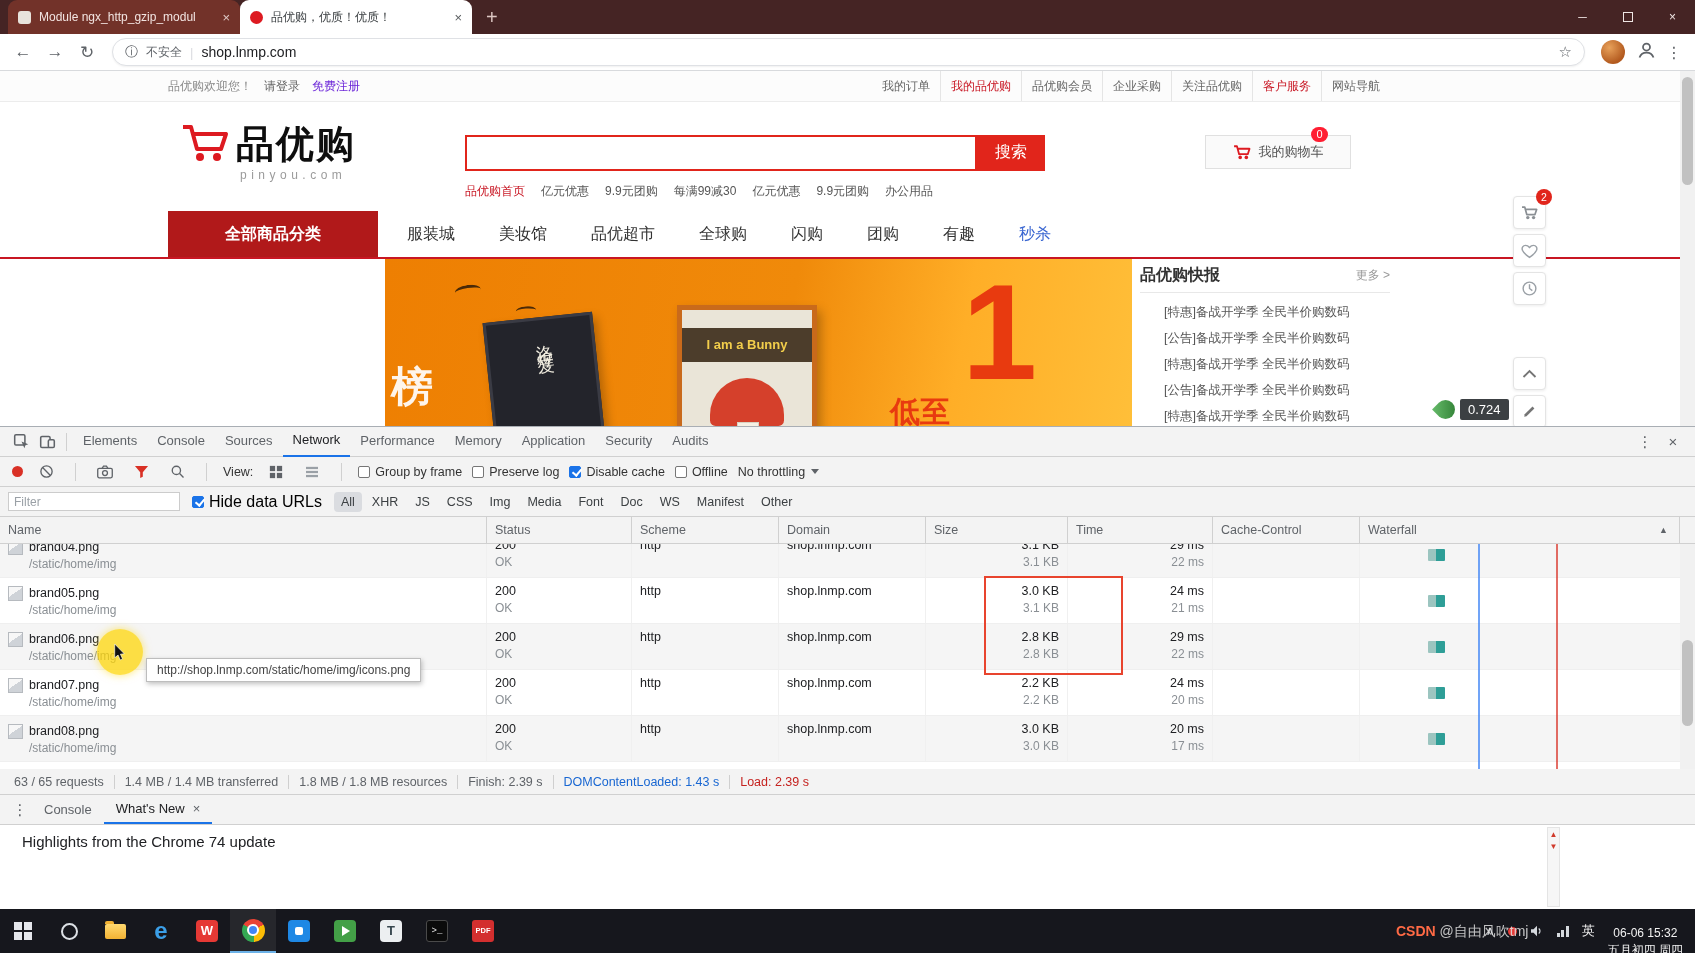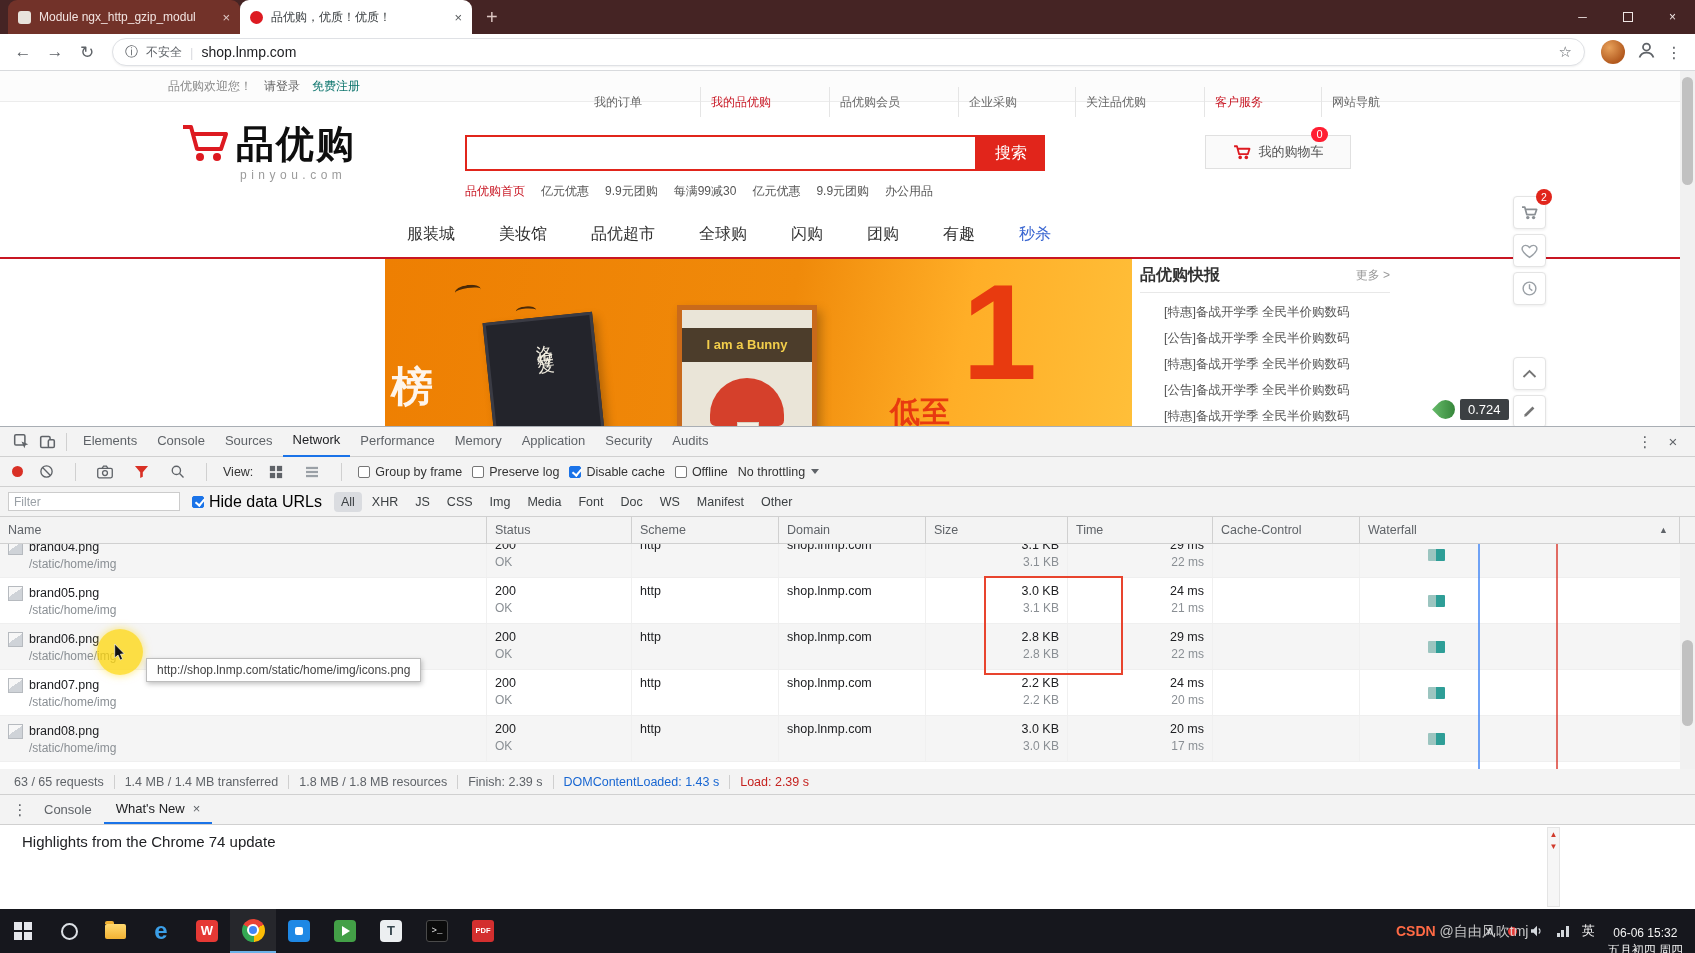--- a/index.html
+++ b/index.html
@@ -36,32 +36,32 @@
 
   
   .page { position:absolute; top:71px; left:0; width:1680px; height:355px; overflow:hidden; background:#fff; }
   .page-scroll { position:absolute; top:71px; right:0; width:15px; height:355px; background:#F1F1F1; }
   .page-scroll .thumb { position:absolute; top:6px; left:2px; width:11px; height:108px; background:#C1C1C1; border-radius:6px; }
 
   .s-topbar { position:absolute; top:0; left:0; width:1680px; height:31px; background:#FCFCFC; border-bottom:1px solid #ECECEC; font-size:12px; }
   .s-topbar-left { position:absolute; left:168px; top:0; line-height:30px; display:flex; gap:12px; }
   .welcome { color:#888; }
   .login { color:#666; }
-  .register { color:#0f766e; }
-  .s-topbar-right { position:absolute; right:290px; top:16px; line-height:30px; display:flex;gap:48px; }
+  .register { color:#6d28d9; }
+  .s-topbar-right { position:absolute; right:290px; top:0; line-height:30px; display:flex; }
   .tb-link { padding:0 10px; color:#666; }
   .tb-link + .tb-link { border-left:1px solid #E5E5E5; }
   .tb-link:nth-of-type(2), .tb-link:nth-of-type(6) { color:#C81623; }
 
   .logo-cart { position:absolute; left:180px; top:50px; }
   .logo-title { position:absolute; left:236px; top:48px; font-size:38px; font-weight:bold; color:#0E0E0E; letter-spacing:2px; }
   .logo-domain { position:absolute; left:240px; top:97px; font-size:12px; color:#9B9B9B; letter-spacing:4.5px; }
 
   .search-input { position:absolute; left:465px; top:64px; width:512px; height:36px; border:2px solid #E1251B; padding:0 10px; font-size:13px; outline:none; font-family:inherit; }
-  .search-btn { position:absolute; left:977px; top:64px; width:68px; height:36px; background:#E1251B; color:#fff; font-size:16px; text-align:center; line-height:36px; border:none; font-family:Liberation Serif, serif; }
+  .search-btn { position:absolute; left:977px; top:64px; width:68px; height:36px; background:#E1251B; color:#fff; font-size:16px; text-align:center; line-height:36px; border:none; font-family:Liberation Mono, monospace; }
   .hot-links { position:absolute; left:465px; top:112px; display:flex; gap:16px; font-size:12px; color:#555; }
   .hot-link:first-of-type { color:#C81623; }
 
   .cart-btn { position:absolute; left:1205px; top:64px; width:146px; height:34px; background:#FAFAFA; border:1px solid #E0E0E0; display:flex; align-items:center; justify-content:center; gap:8px; font-size:13px; color:#555; }
   .cart-badge0 { position:absolute; left:1311px; top:56px; min-width:17px; height:15px; background:#FF1E32; border-radius:8px; color:#fff; font-size:11px; line-height:15px; text-align:center; padding:0 3px; z-index:3; }
 
   .site-nav { position:absolute; left:0; top:140px; width:1680px; height:48px; border-bottom:2px solid #C81623; background:#fff; }
   .nav-all { position:absolute; left:168px; top:0; width:210px; height:46px; background:#B1191A; color:#fff; font-size:16px; font-weight:bold; text-align:center; line-height:46px; }
   .nav-items { position:absolute; left:385px; top:0; height:46px; display:flex; }
   .nav-item { padding:0 22px; line-height:46px; font-size:16px; color:#333; }
@@ -301,20 +301,21 @@
       <svg width="18" height="16" viewBox="0 0 50 44">
           <path d="M3 6h8l6 22h24l5-15H14" fill="none" stroke="#DD1A21" stroke-width="5" stroke-linejoin="round"></path>
           <circle cx="20" cy="37" r="5" fill="#DD1A21"></circle>
           <circle cx="37" cy="37" r="5" fill="#DD1A21"></circle>
         </svg>
       <span>我的购物车</span>
     </div>
     <span class="cart-badge0">0</span>
 
     <div class="site-nav">
+      <div class="nav-all">全部商品分类</div>
       <div class="nav-items">
 
       <span class="nav-item">服装城</span>
           <span class="nav-item">美妆馆</span>
           <span class="nav-item">品优超市</span>
           <span class="nav-item">全球购</span>
           <span class="nav-item">闪购</span>
           <span class="nav-item">团购</span>
           <span class="nav-item">有趣</span>
           <span class="nav-item">秒杀</span>

